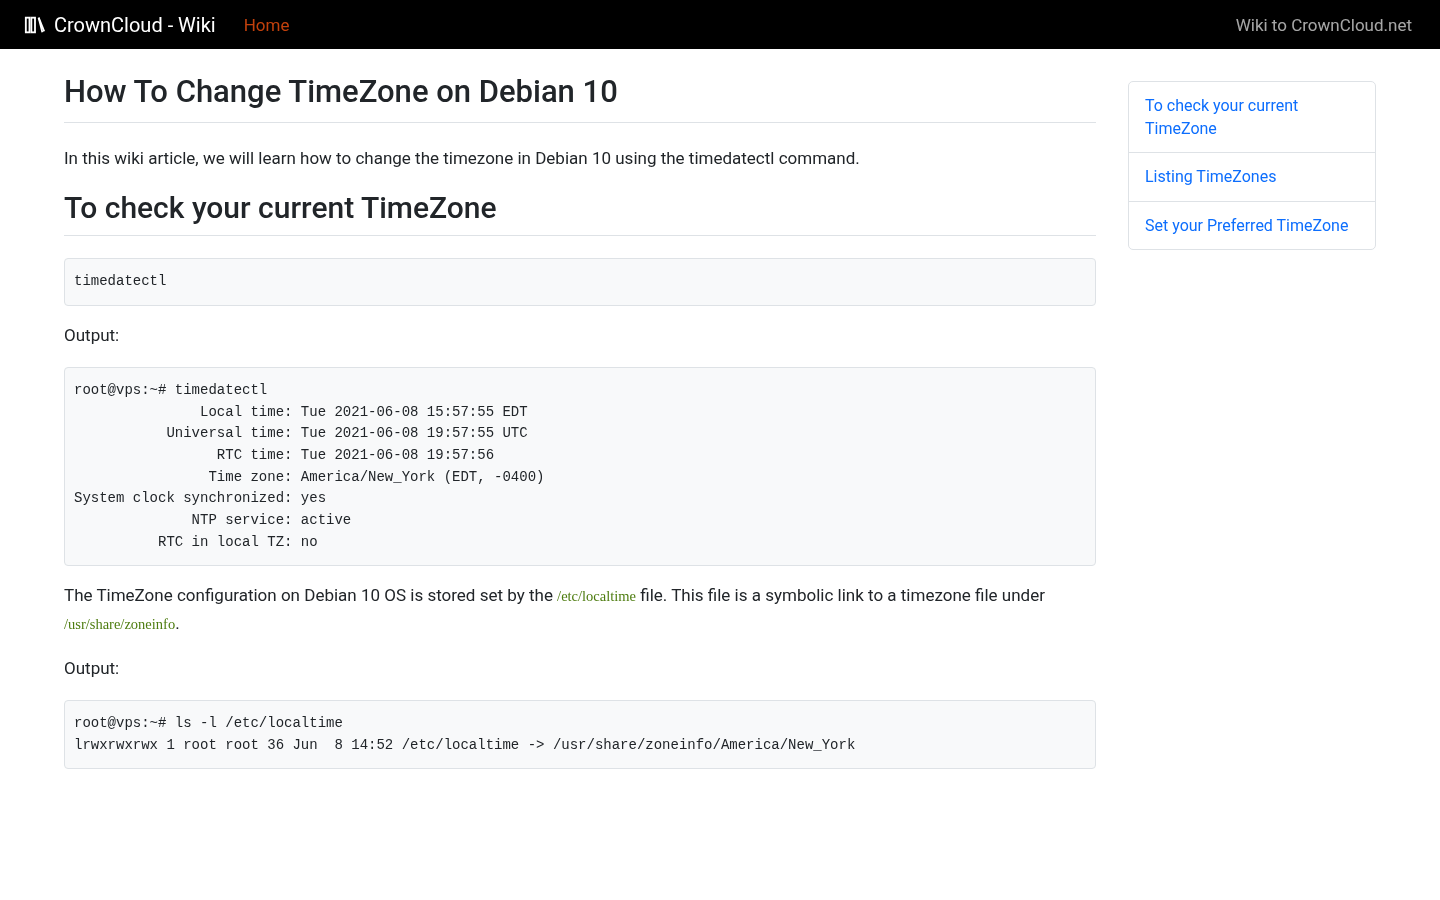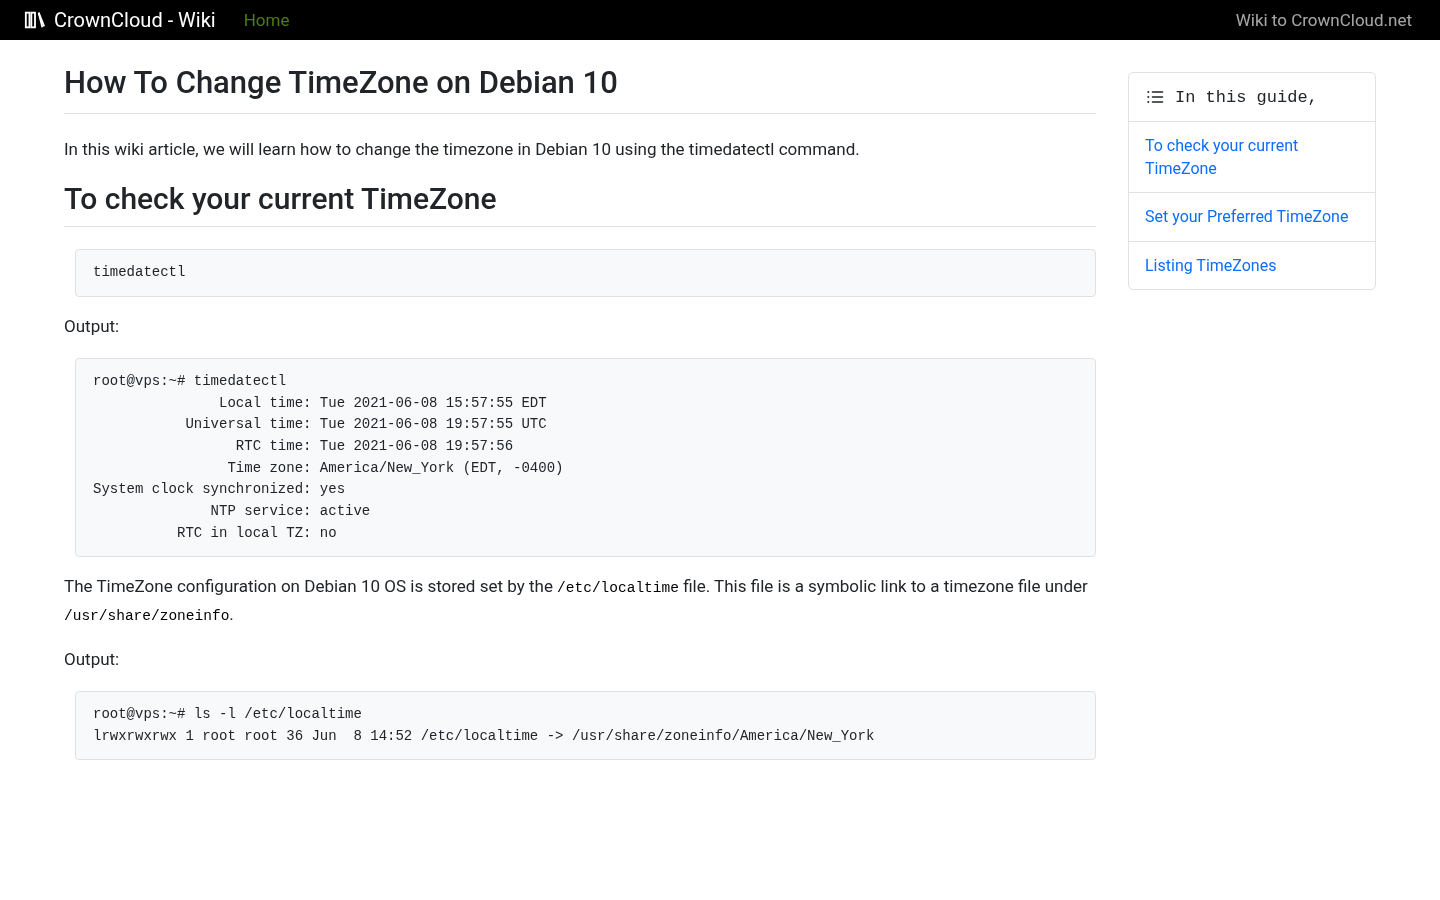--- a/index.html
+++ b/index.html
@@ -6,21 +6,21 @@
   html, body { height: 100%; }
   body {
     font-family: -apple-system, BlinkMacSystemFont, "Segoe UI", Roboto, "Helvetica Neue", Arial, sans-serif;
     font-size: 16px;
     color: #212529;
     background: #fff;
   }
   .navbar {
     background: #000;
     color: #fff;
-    height: 40px;
+    height: 49px;
     display: flex;
     align-items: center;
     justify-content: space-between;
     padding: 0 16px;
   }
   .nav-left { display: flex; align-items: center; gap: 8px; }
   .brand {
     display: flex;
     align-items: center;
     gap: 8px;
@@ -29,21 +29,21 @@
     font-size: 20px;
     padding: 8px;
   }
   .brand-icon { display: inline-flex; }
   .nav-link {
     color: rgba(255,255,255,0.85);
     text-decoration: none;
     font-size: 17px;
     padding: 8px 12px;
   }
-  .nav-link.home { color: #4d7c0f; }
+  .nav-link.home { color: #c2410c; }
   .nav-right .nav-link { color: rgba(255,255,255,0.65); }
   .container {
     max-width: 1400px;
     margin: 0 auto;
     padding: 24px 44px 40px 44px;
     display: flex;
     gap: 32px;
     align-items: flex-start;
   }
   .main { flex: 1; min-width: 0; }
@@ -72,34 +72,33 @@
   }
   hr.h2-rule {
     border: none;
     border-top: 1px solid #dee2e6;
     margin-bottom: 22px;
   }
   pre.codeblock {
     background: #f8f9fa;
     border: 1px solid #dee2e6;
     border-radius: 4px;
-    padding: 12px 17px;
+    padding: 12px 9px;
     font-family: SFMono-Regular, Menlo, Monaco, Consolas, "Liberation Mono", "Courier New", monospace;
     font-size: 14px;
     line-height: 1.55;
     color: #212529;
     margin-bottom: 16px;
     white-space: pre;
     overflow-x: auto;
-    margin-left: 11px;
   }
   code.inline {
-    font-family: Liberation Mono, monospace;
+    font-family: Liberation Serif, serif;
     font-size: 14.5px;
-    color: #000000;
+    color: #4d7c0f;
   }
   .toc-card {
     border: 1px solid #dee2e6;
     border-radius: 5px;
     overflow: hidden;
   }
   .toc-header {
     display: flex;
     align-items: center;
     gap: 10px;
@@ -181,39 +180,26 @@
 
     <p class="para">Output:</p>
 
     <pre class="codeblock">root@vps:~# ls -l /etc/localtime
 lrwxrwxrwx 1 root root 36 Jun  8 14:52 /etc/localtime -&gt; /usr/share/zoneinfo/America/New_York</pre>
 
   </main>
 
   <aside class="sidebar">
     <div class="toc-card">
-      <div class="toc-header">
-        <span class="toc-icon">
-          <svg width="20" height="20" viewBox="0 0 24 24" fill="none" stroke="#212529" stroke-width="2" stroke-linecap="round">
-            <circle cx="4" cy="6" r="1.2" fill="#212529" stroke="none"></circle>
-            <circle cx="4" cy="12" r="1.2" fill="#212529" stroke="none"></circle>
-            <circle cx="4" cy="18" r="1.2" fill="#212529" stroke="none"></circle>
-            <line x1="9" y1="6" x2="21" y2="6"></line>
-            <line x1="9" y1="12" x2="21" y2="12"></line>
-            <line x1="9" y1="18" x2="21" y2="18"></line>
-          </svg>
-        </span>
-        <span>In this guide,</span>
-      </div>
       <ul class="toc-list">
         <li>
             <a href="#">To check your current TimeZone</a>
           </li>
         <li>
-            <a href="#">Set your Preferred TimeZone</a>
+            <a href="#">Listing TimeZones</a>
           </li>
         <li>
-            <a href="#">Listing TimeZones</a>
+            <a href="#">Set your Preferred TimeZone</a>
           </li>
       </ul>
     </div>
   </aside>
 </div>
 
 </body></html>

